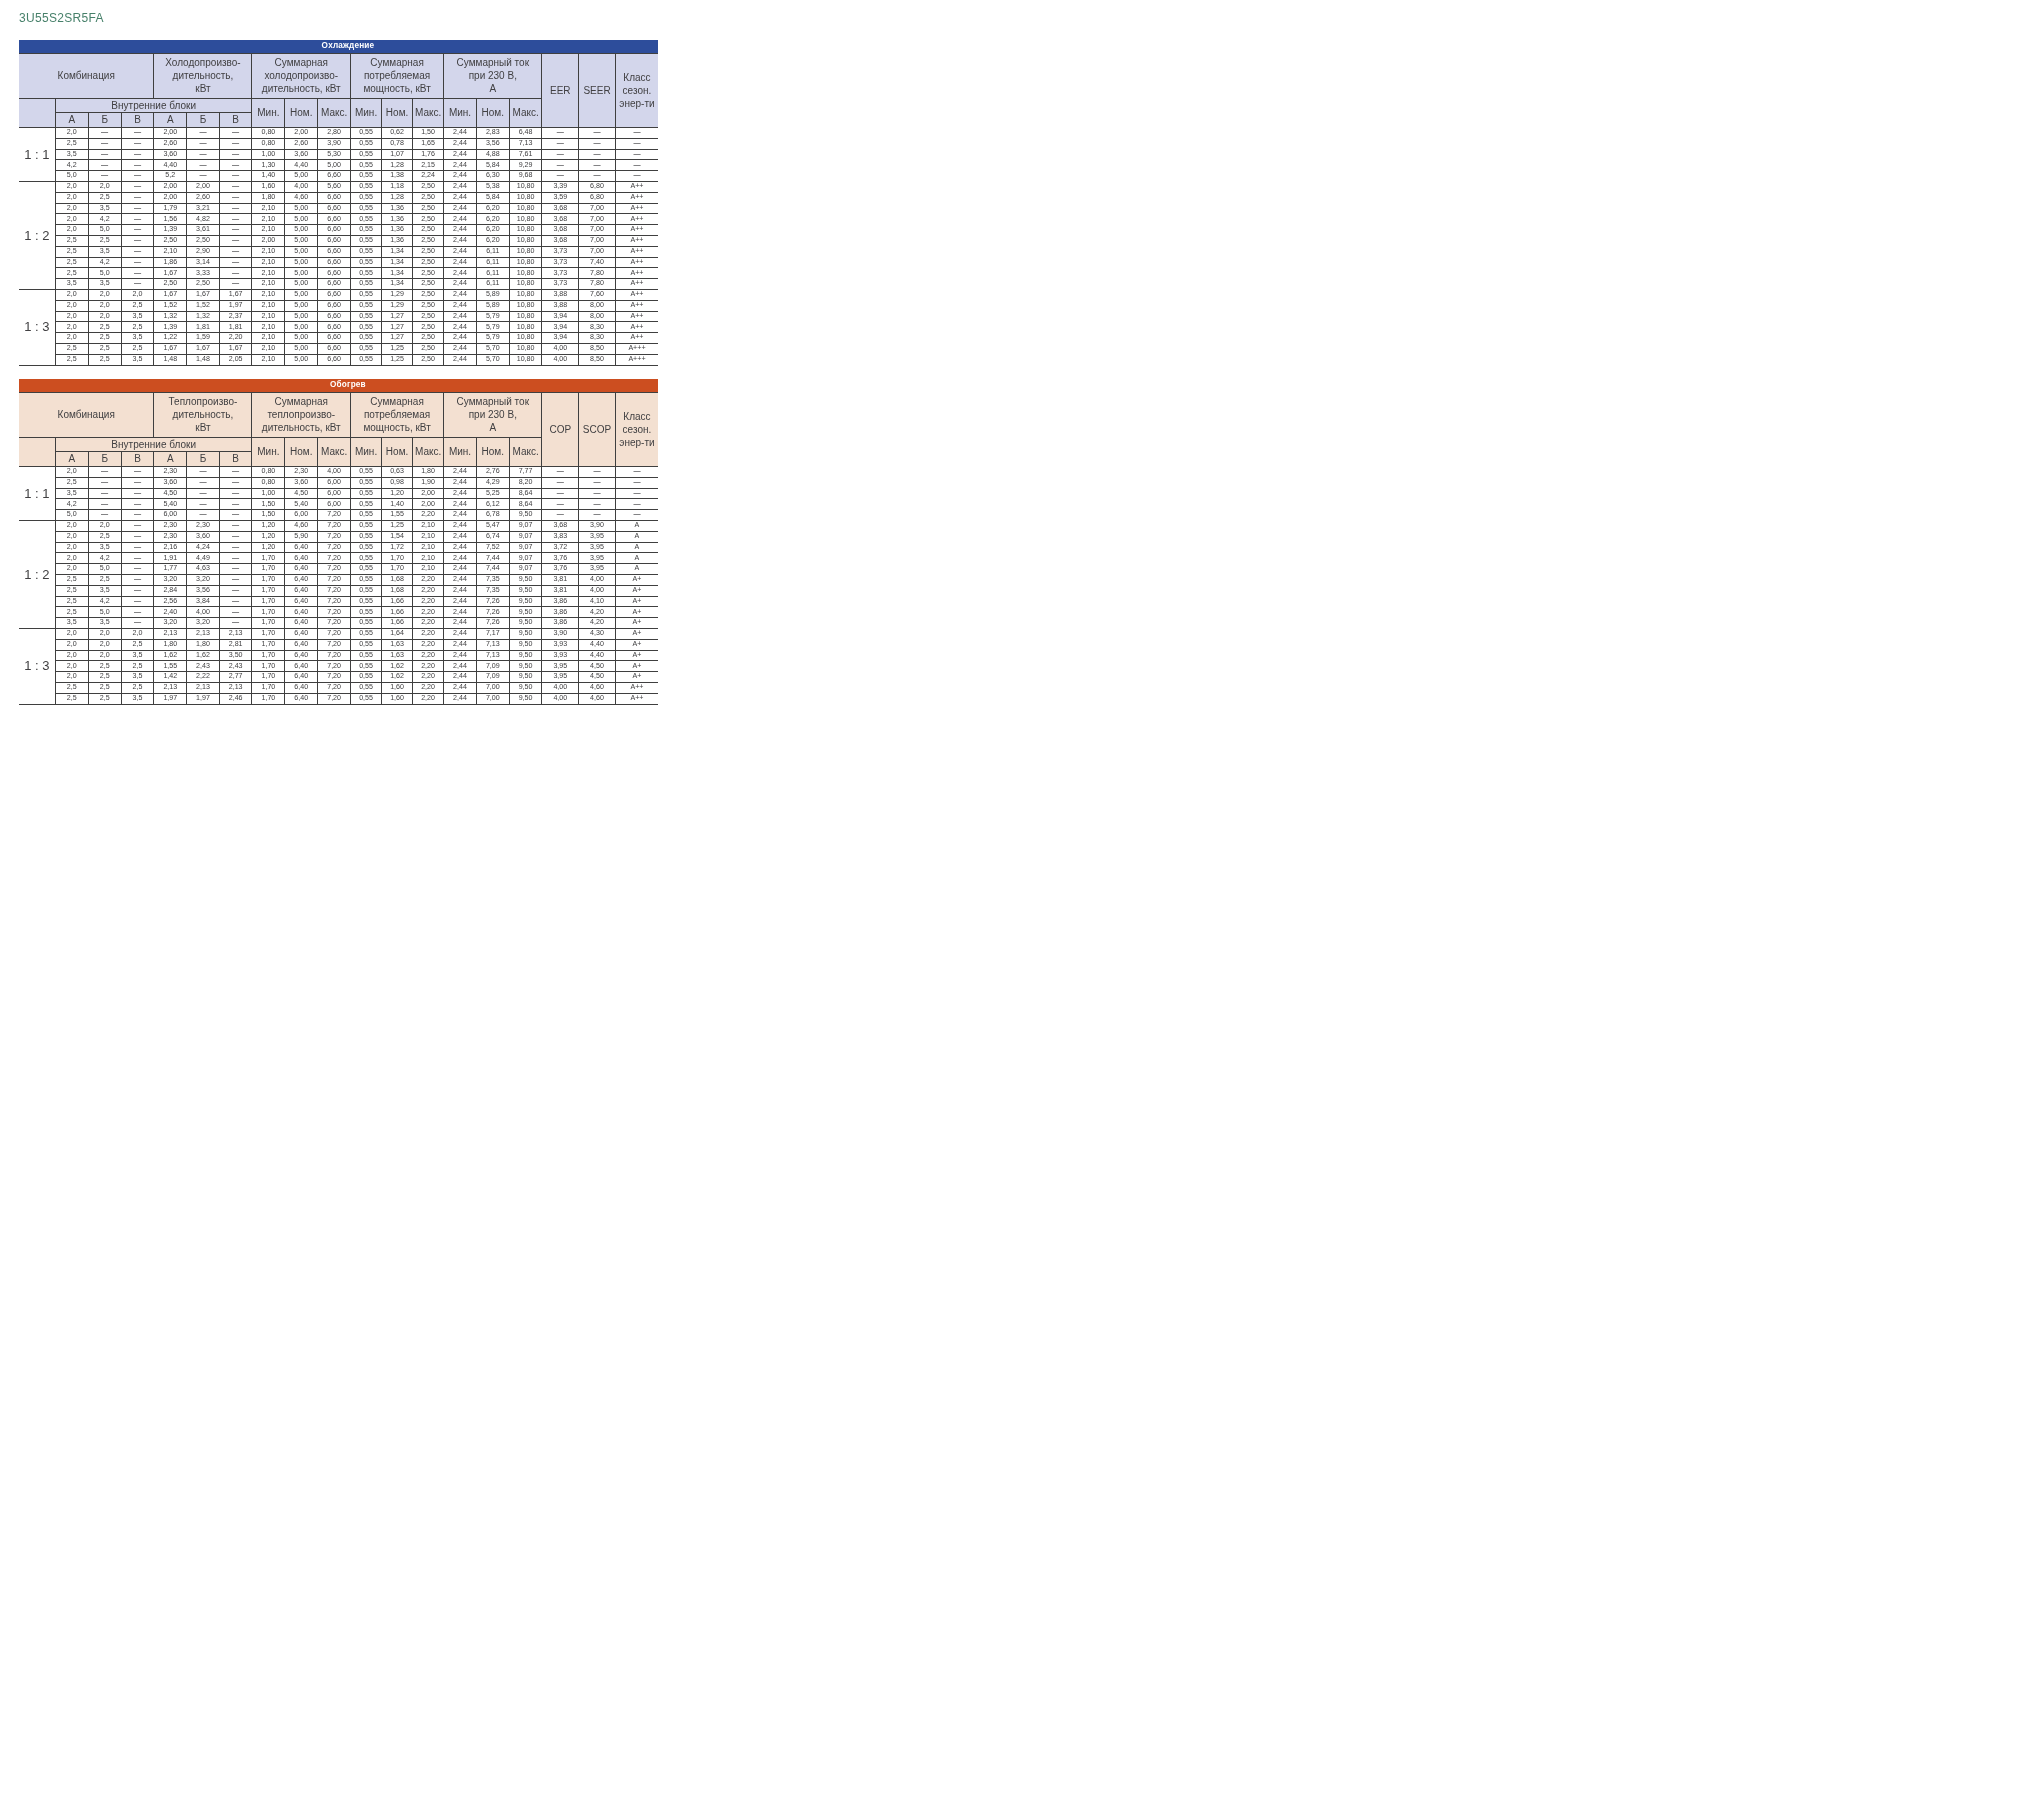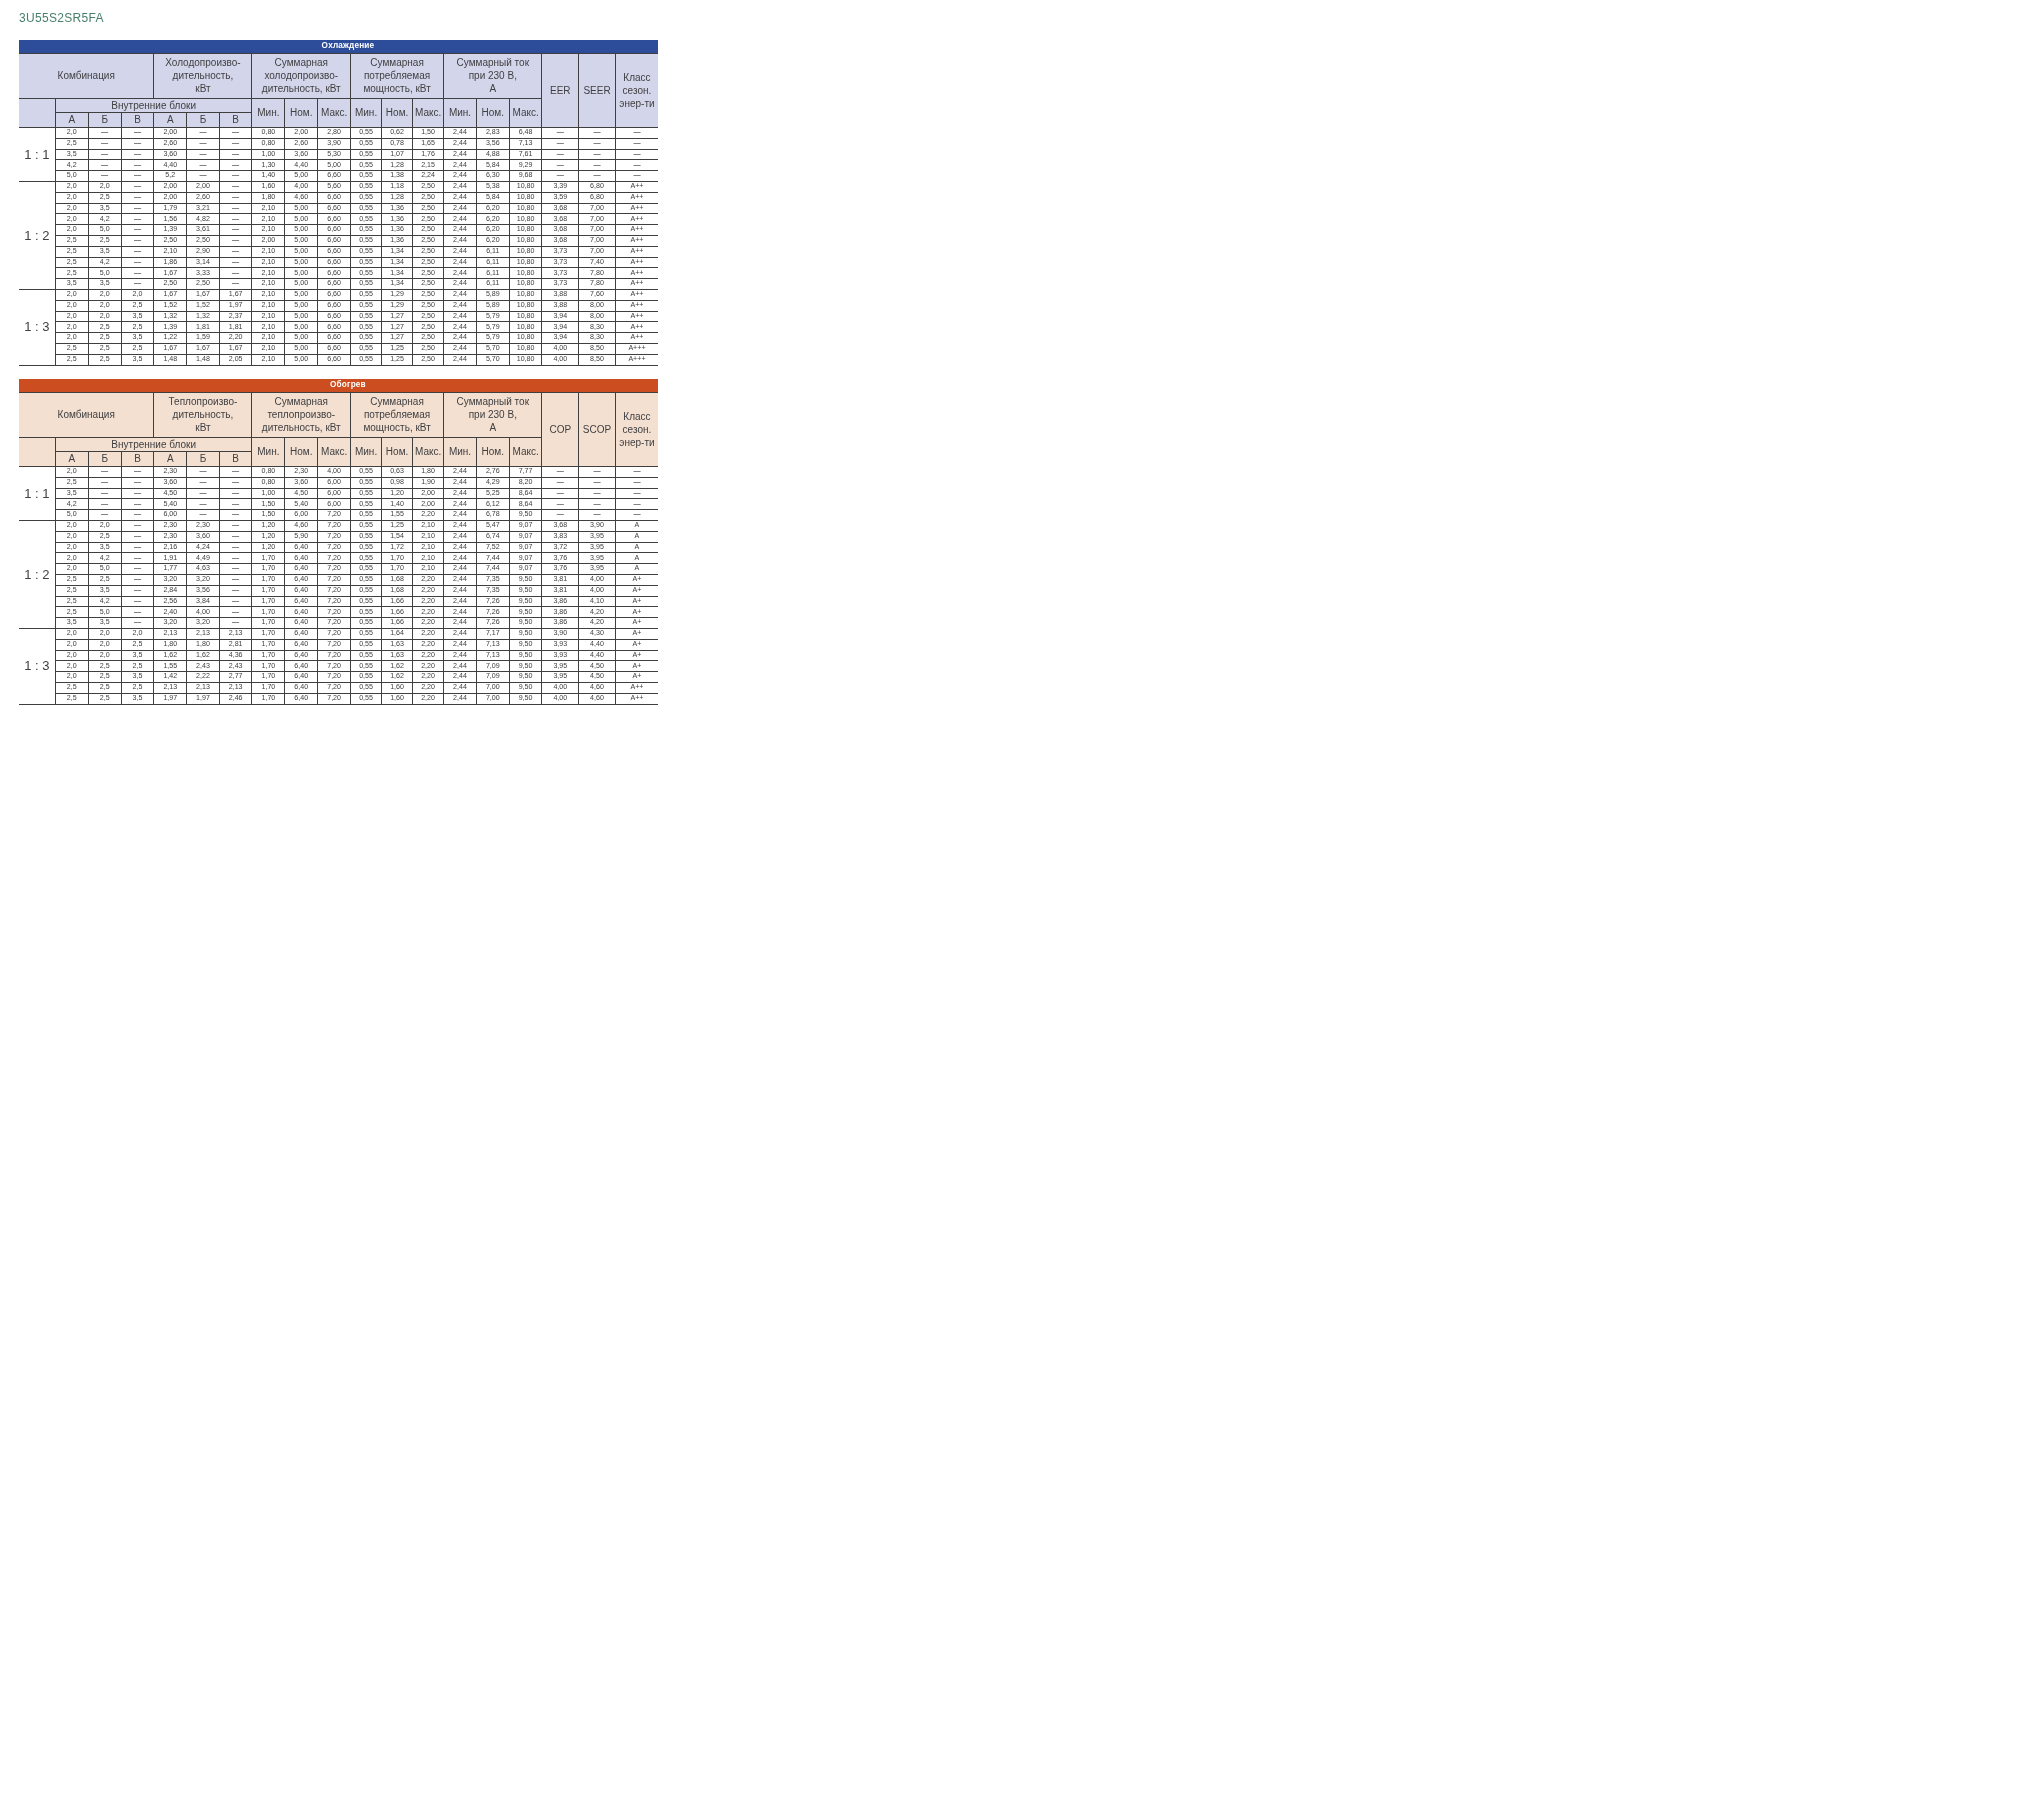--- a/index.html
+++ b/index.html
@@ -1014,21 +1014,21 @@
             <td>3,93</td>
             <td>4,40</td>
             <td>A+</td>
           </tr>
           <tr>
             <td>2,0</td>
             <td>2,0</td>
             <td>3,5</td>
             <td>1,62</td>
             <td>1,62</td>
-            <td>4,36</td>
+            <td>3,50</td>
             <td>1,70</td>
             <td>6,40</td>
             <td>7,20</td>
             <td>0,55</td>
             <td>1,63</td>
             <td>2,20</td>
             <td>2,44</td>
             <td>7,13</td>
             <td>9,50</td>
             <td>3,93</td>

